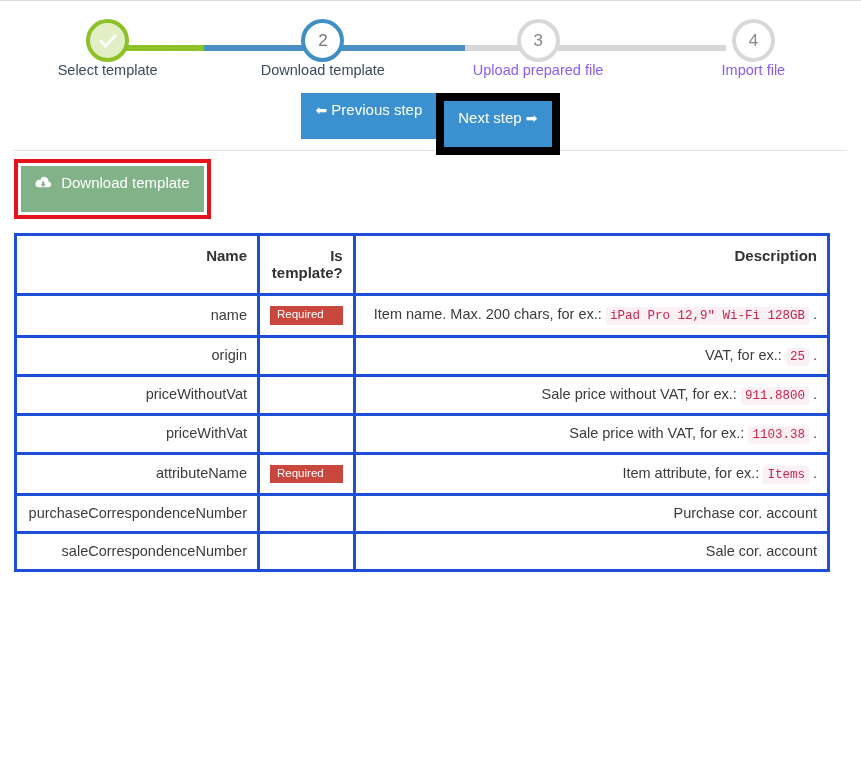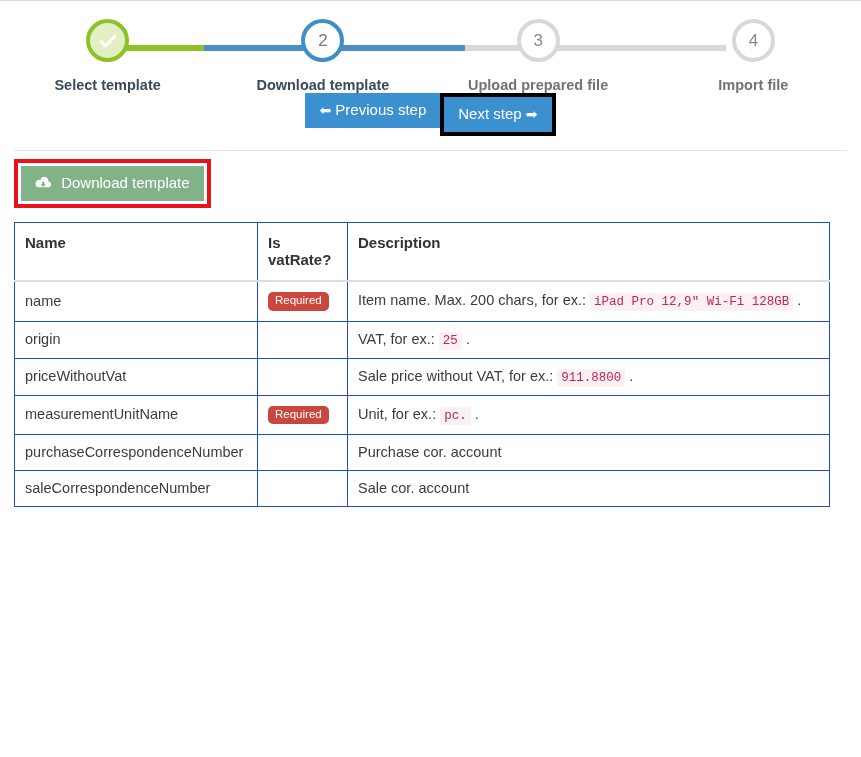--- a/index.html
+++ b/index.html
@@ -64,50 +64,48 @@
   .circle.current {
     border: 4px solid #3f8fc4;
     color: #777;
   }
   .circle.todo {
     border: 4px solid #d8d8d8;
     color: #888;
   }
   .check { width: 22px; height: 22px; display:block; }
   .node-label {
-    margin-top: 15px;
     font-size: 14.5px;
     white-space: nowrap;
-    font-weight: bold;
   }
   .node-label.active { color: #3a4a5a; }
-  .node-label.muted  { color: #737373; }
+  .node-label.muted  { color: #8b5cf6; }
 
   
   .nav-row {
     margin-top: 2px;
     display: flex;
     justify-content: center;
     align-items: flex-start;
     height: 46px;
   }
   .btn {
     font-family: "Liberation Sans", sans-serif;
     font-size: 15px;
     border: none;
     color: #fff;
     cursor: pointer;
-    padding: 8px 14px 9px 14px;
+    padding: 8px 14px 20px 14px;
     line-height: 1.2;
     white-space: nowrap;
   }
   .btn-blue { background: #3b90d0; }
   .btn-green { background: #82b388; }
   .hl-red {
-    border: 4px solid #000000;
+    border: 8px solid #000000;
     display: inline-block;
     line-height: 0;
   }
   .hl-red.pad { border: 4px solid #e8121d; background: #fff; padding: 3px; }
 
   
   .divider {
     margin: 11px 14px 0 14px;
     border-top: 1px solid #e3e3e3;
     height: 0;
@@ -117,44 +115,44 @@
   .dl-row { padding: 8px 0 0 14px; }
 
   
   .table-wrap { padding: 14px 14px 0 14px; }
   table.spec {
     width: 816px;
     border-collapse: collapse;
     font-size: 14.5px;
   }
   table.spec th, table.spec td {
-    border: 1px solid #1d4ed8;
-    text-align: left;
+    border: 3px solid #1d4ed8;
+    text-align: right;
     vertical-align: middle;
   }
   table.spec th {
     font-size: 15px;
     font-weight: bold;
     color: #333;
     padding: 11px 10px 12px 10px;
     vertical-align: top;
     border-bottom-width: 2px;
     border-bottom-color: #dddddd;
   }
   table.spec th.c-name { width: 243px; }
   table.spec th.c-req  { width: 90px; }
   table.spec td { padding: 9px 10px 10px 10px; height: 32px; color: #3c3c3c; }
   table.spec td.c-name { color: #3c3c3c; }
   .badge-req {
     display: inline-block;
     background: #c9473c;
     color: #fff;
     font-size: 11.5px;
-    padding: 3px 7px 4px 7px;
-    border-radius: 5px;
+    padding: 3px 19px 4px 7px;
+    border-radius: 0;
     line-height: 1;
     white-space: nowrap;
   }
   code.ex {
     font-family: "Liberation Mono", monospace;
     font-size: 12.5px;
     color: #c7254e;
     background: #fbf0f3;
     padding: 2px 4px;
     border-radius: 3px;
@@ -238,44 +236,49 @@
         <span>Download template</span>
       </button>
     </span>
   </div>
 
   <div class="table-wrap">
     <table class="spec">
       <thead>
         <tr>
           <th class="c-name">Name</th>
-          <th class="c-req">Is vatRate?</th>
+          <th class="c-req">Is template?</th>
           <th>Description</th>
         </tr>
       </thead>
       <tbody id="spec-body">
           <tr>
             <td class="c-name">name</td>
             <td><span class="badge-req">Required</span></td>
             <td><span>Item name. Max. 200 chars, for ex.:</span> <code class="ex">iPad Pro 12,9" Wi-Fi 128GB</code><span> .</span></td>
           </tr>
           <tr>
             <td class="c-name">origin</td>
             <td></td>
             <td><span>VAT, for ex.:</span> <code class="ex">25</code><span> .</span></td>
           </tr>
           <tr>
             <td class="c-name">priceWithoutVat</td>
             <td></td>
             <td><span>Sale price without VAT, for ex.:</span> <code class="ex">911.8800</code><span> .</span></td>
           </tr>
           <tr>
-            <td class="c-name">measurementUnitName</td>
+            <td class="c-name">priceWithVat</td>
+            <td></td>
+            <td><span>Sale price with VAT, for ex.:</span> <code class="ex">1103.38</code><span> .</span></td>
+          </tr>
+          <tr>
+            <td class="c-name">attributeName</td>
             <td><span class="badge-req">Required</span></td>
-            <td><span>Unit, for ex.:</span> <code class="ex">pc.</code><span> .</span></td>
+            <td><span>Item attribute, for ex.:</span> <code class="ex">Items</code><span> .</span></td>
           </tr>
           <tr>
             <td class="c-name">purchaseCorrespondenceNumber</td>
             <td></td>
             <td><span>Purchase cor. account</span></td>
           </tr>
           <tr>
             <td class="c-name">saleCorrespondenceNumber</td>
             <td></td>
             <td><span>Sale cor. account</span></td>

